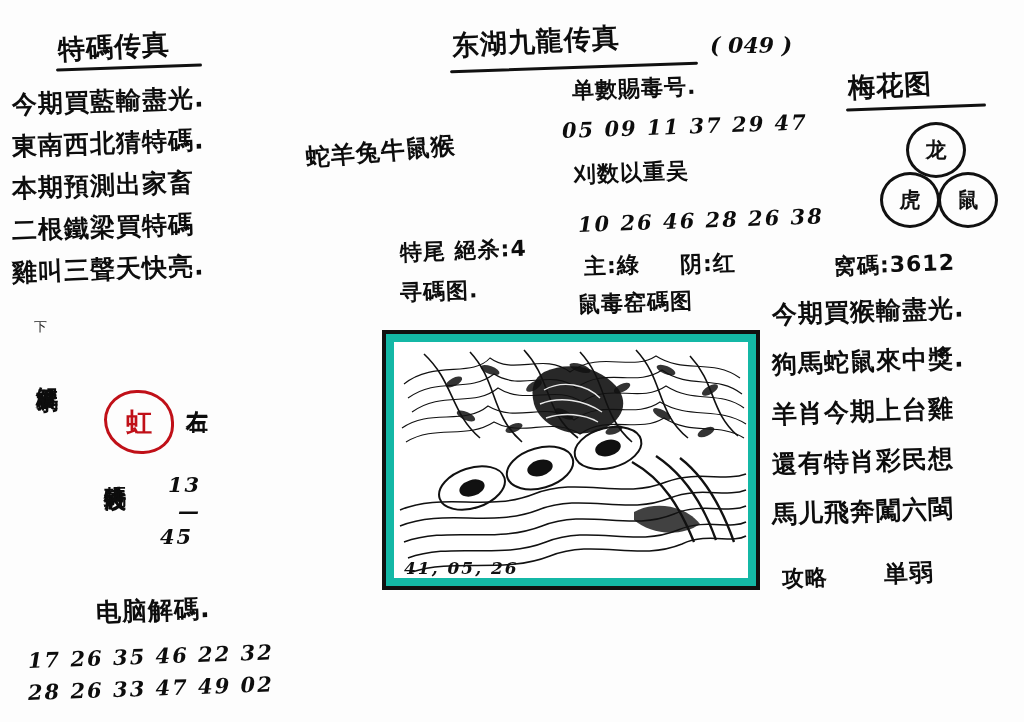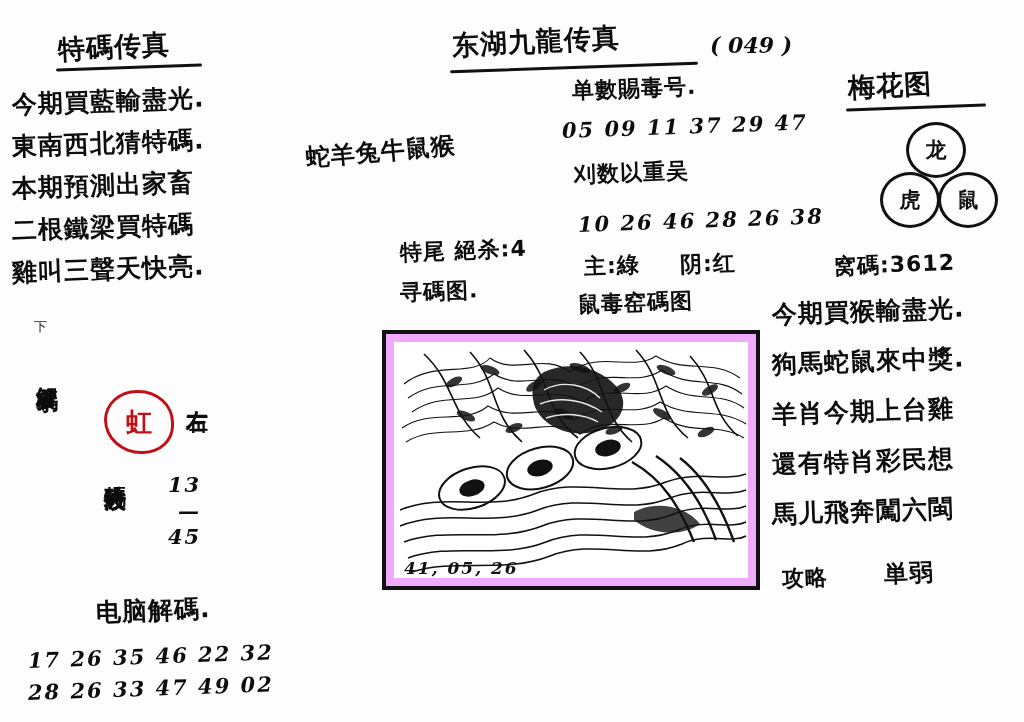--- a/index.html
+++ b/index.html
@@ -92,21 +92,21 @@
     justify-content: center;
     color: #c01018;
     font-weight: 700;
     font-size: 26px;
     font-family: "DejaVu Sans", sans-serif;
   }
 
   
   #picture-panel {
     position: absolute;
-    background: #f0abfc;
+    background: #14b8a6;
     overflow: hidden;
   }
   #picture-inner {
     position: absolute;
     inset: 8px;
     background: #fff;
     overflow: hidden;
   }
   .pic-caption {
     position: absolute;
@@ -150,21 +150,21 @@
   <div class="small-mark" style="left:34px; top:318px;">下</div>
 
   <div class="abs hw body-md vert" style="left:36px; top:370px; line-height:1.05;">解字灵碼</div>
 
   <div class="red-ring" style="left:104px; top:390px; width:64px; height:58px;">虹</div>
 
   <div class="abs hw body-md vert" style="left:186px; top:392px; line-height:1.05;">左右</div>
 
   <div class="abs hw-num num-md" style="left:168px; top:472px;">13</div>
   <div class="abs hw-num num-md" style="left:178px; top:498px;">—</div>
-  <div class="abs hw-num num-md" style="left:168px; top:524px;">45</div>
+  <div class="abs hw-num num-md" style="left:160px; top:524px;">45</div>
 
   <div class="abs hw body-md vert" style="left:104px; top:468px; line-height:1.05;">特碼波段.</div>
 
   <div class="abs hw body-lg rot-neg2" style="left:96px; top:596px;">电脑解碼.</div>
 
   <div class="abs hw-num num-md rot-neg2" style="left:28px; top:648px;">17 26 35 46 22 32</div>
   <div class="abs hw-num num-md rot-neg2" style="left:28px; top:680px;">28 26 33 47 49 02</div>
 
   <div class="abs hw title-lg rot-neg3" style="left:452px; top:28px;">东湖九龍传真</div>
   <div class="abs hw-num" style="left:710px; top:32px; font-size:22px;">( 049 )</div>

